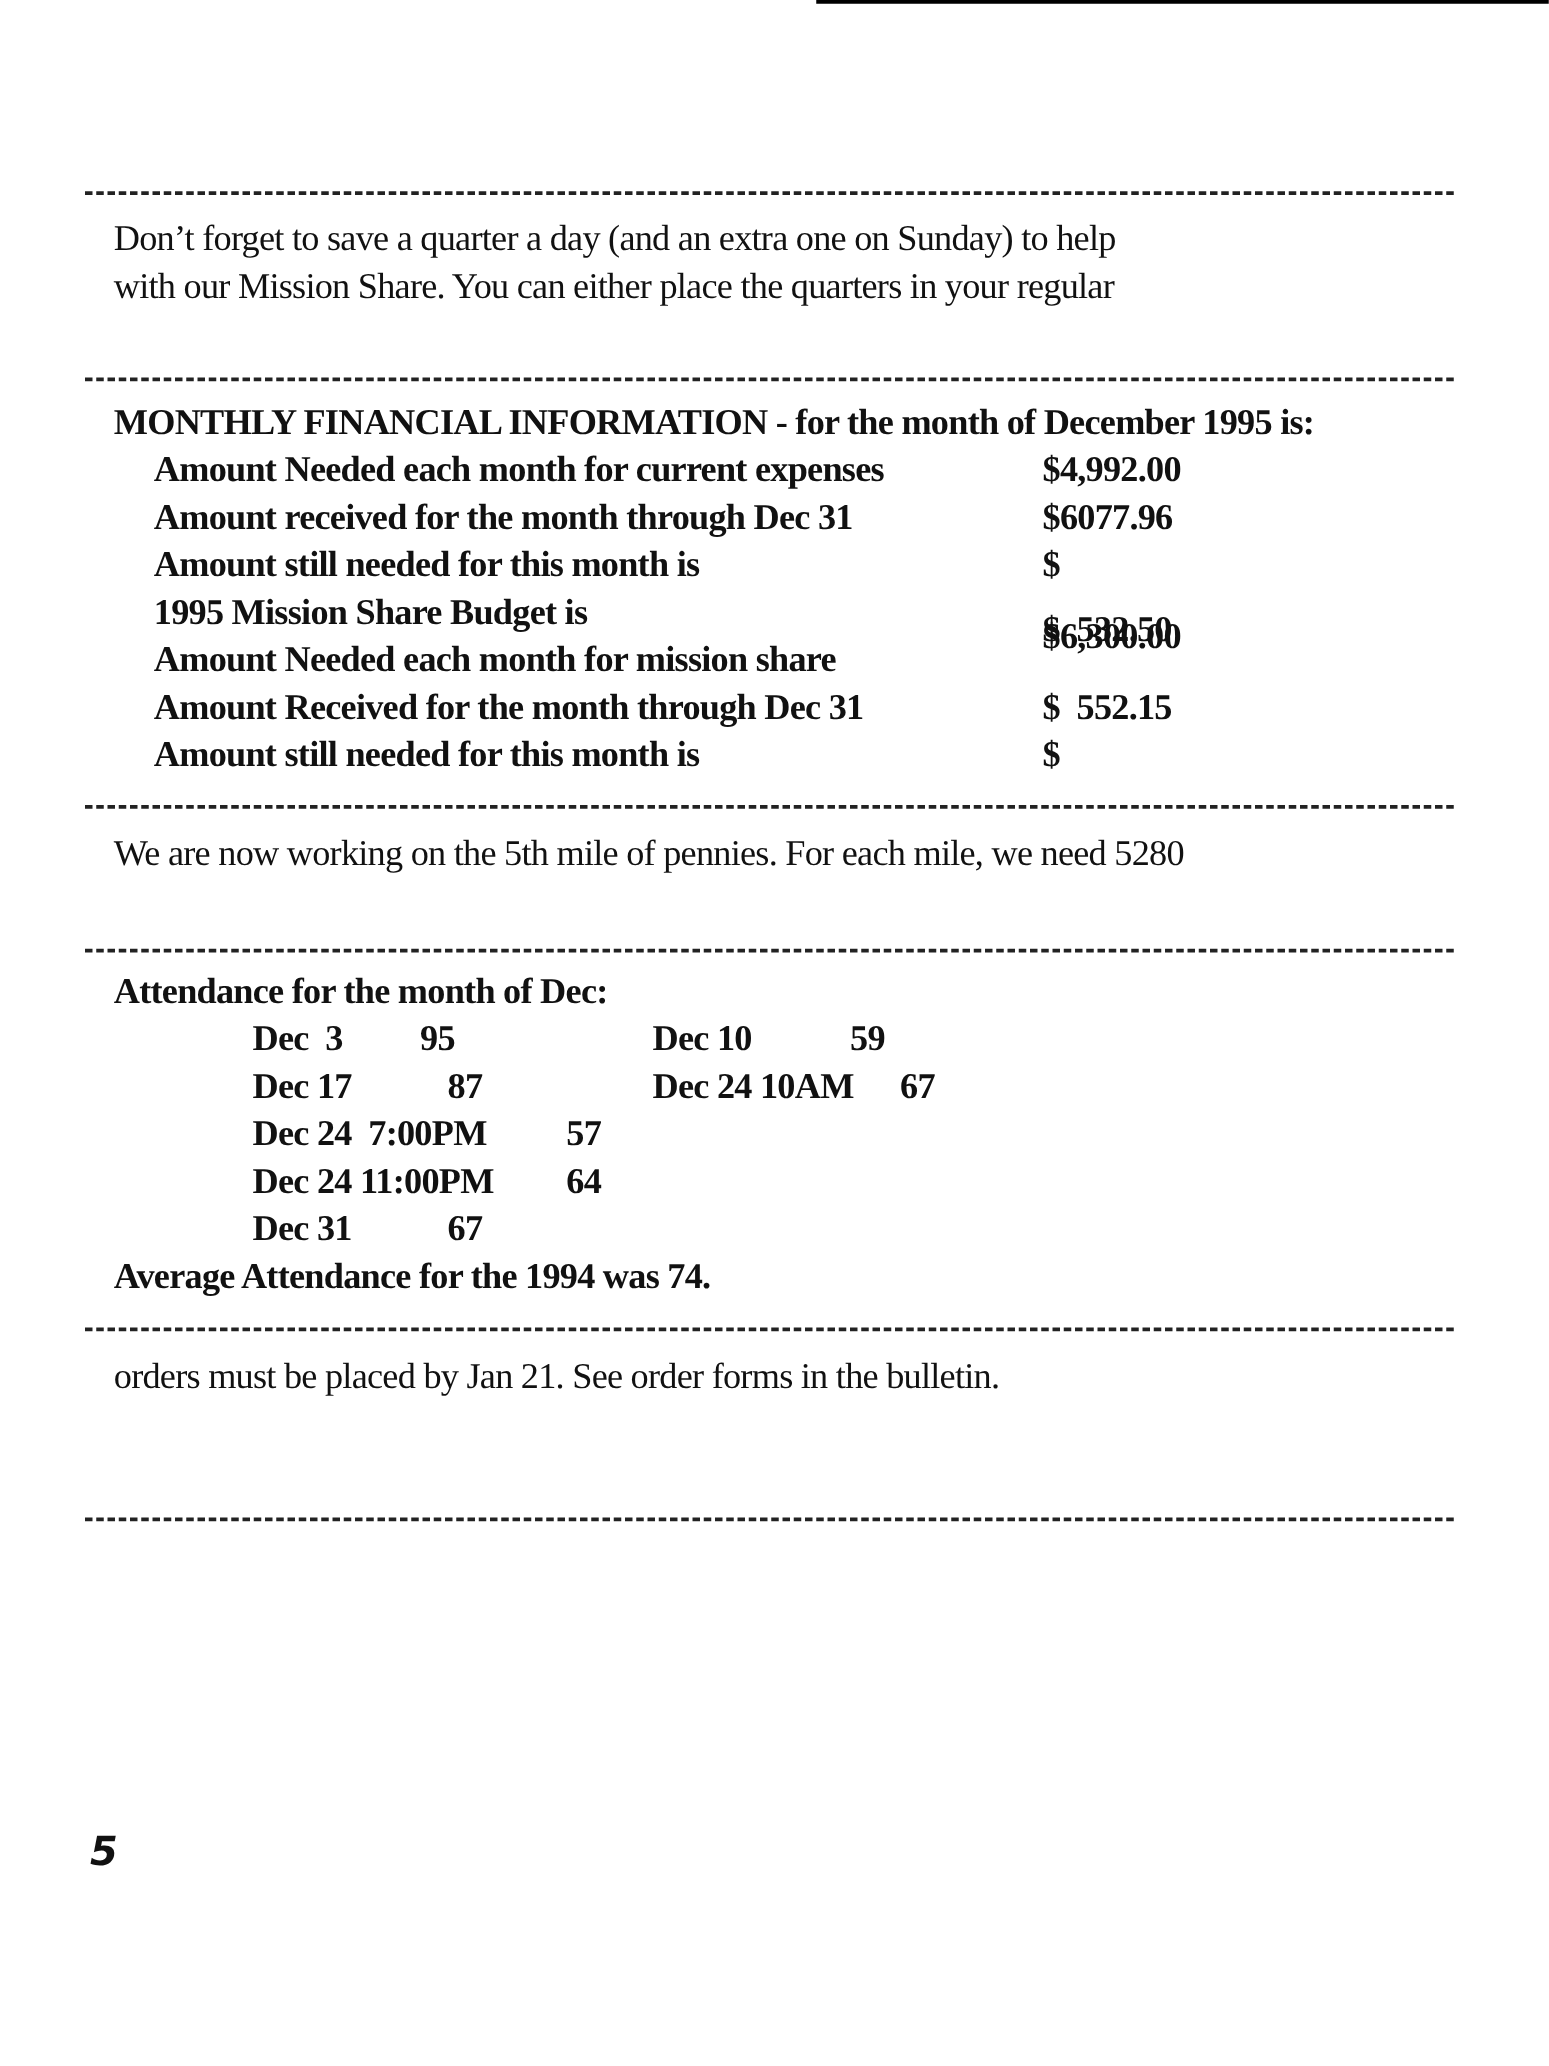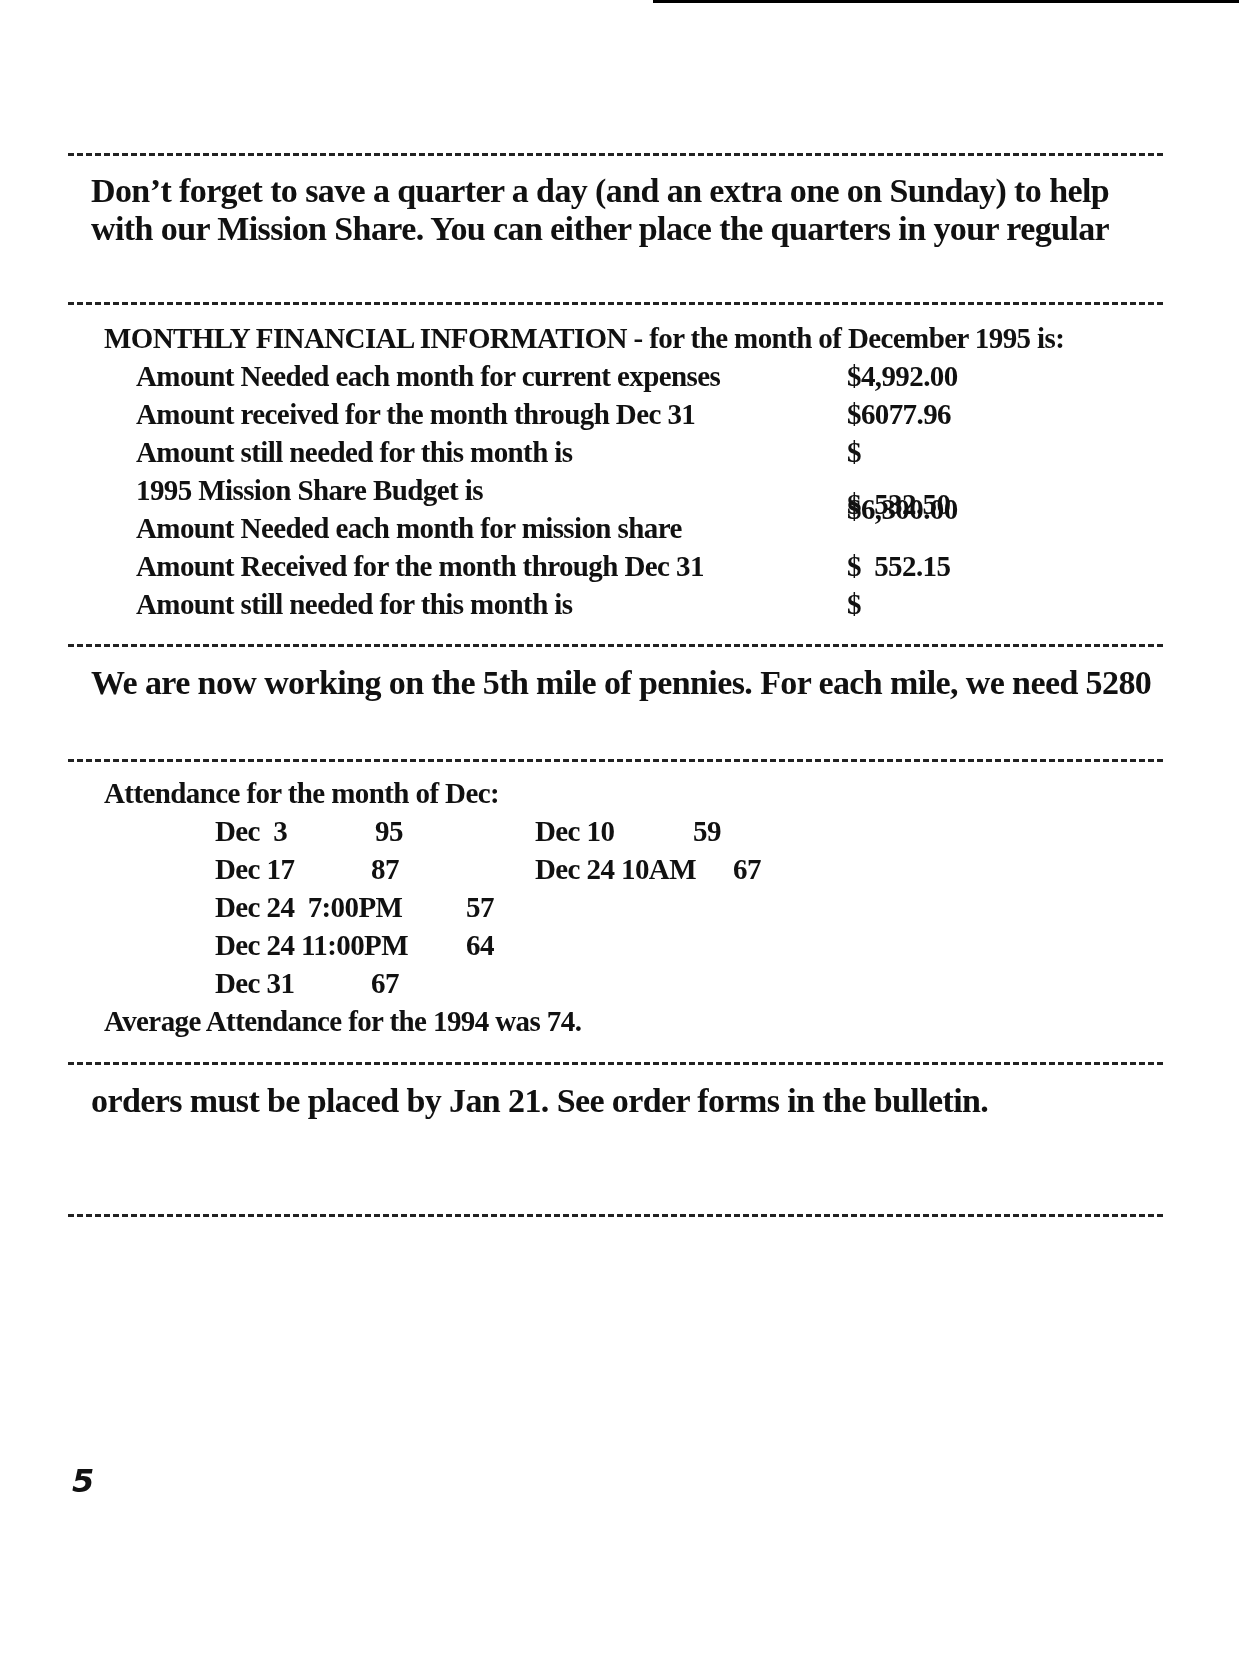--- a/index.html
+++ b/index.html
@@ -1,21 +1,21 @@
 <!DOCTYPE html>
 <html><head>
 <meta charset="utf-8">
 <style>
   html, body { margin:0; padding:0; background:#ffffff; }
   body { width:1239px; height:1653px; position:relative; overflow:hidden;
          font-family:"Liberation Serif", "DejaVu Serif", serif; color:#111; }
   .topline { position:absolute; left:653px; top:0; width:586px; height:3px; background:#000; }
   .sep { position:absolute; left:68px; width:1095px; height:0; border-top:3px dashed #222; }
-  .para { position:absolute; left:91px; font-size:34px; line-height:38px; font-weight:bold; letter-spacing:-0.6px; white-space:nowrap; }
-  .row { position:absolute; font-size:29px; font-weight:bold; letter-spacing:-0.6px; white-space:nowrap;margin-left:13px; }
+  .para { position:absolute; left:91px; font-size:29px; line-height:38px; font-weight:normal; letter-spacing:-0.6px; white-space:nowrap; }
+  .row { position:absolute; font-size:29px; font-weight:bold; letter-spacing:-0.6px; white-space:nowrap; }
   .u { }
   .pagenum { position:absolute; left:72px; top:1462px; font-size:32px; font-weight:bold; font-style:italic; font-family:"DejaVu Sans", sans-serif; }
 </style>
 </head>
 <body>
 
 <div class="topline"></div>
 
 <div class="sep" style="top:153px"></div>
 <div class="para" style="top:172px">
@@ -46,21 +46,21 @@
 
 <div class="sep" style="top:644px"></div>
 <div class="para" style="top:664px">
   <div>We are now working on the 5th mile of pennies.  For each mile, we need 5280</div>
 </div>
 
 <div class="sep" style="top:759px"></div>
 <div>
   <div class="row" style="left:91px;top:777px">Attendance for the month of Dec:</div>
   <div class="row" style="left:202px;top:815px;white-space:pre">Dec  3</div>
-  <div class="row" style="left:362px;top:815px">95</div>
+  <div class="row" style="left:336px;top:815px">95</div>
   <div class="row" style="left:522px;top:815px">Dec 10</div>
   <div class="row" style="left:680px;top:815px">59</div>
   <div class="row" style="left:202px;top:853px">Dec 17</div>
   <div class="row" style="left:358px;top:853px">87</div>
   <div class="row" style="left:522px;top:853px">Dec 24 10AM</div>
   <div class="row" style="left:720px;top:853px">67</div>
   <div class="row" style="left:202px;top:891px;white-space:pre">Dec 24  7:00PM</div>
   <div class="row" style="left:453px;top:891px">57</div>
   <div class="row" style="left:202px;top:929px">Dec 24 11:00PM</div>
   <div class="row" style="left:453px;top:929px">64</div>

